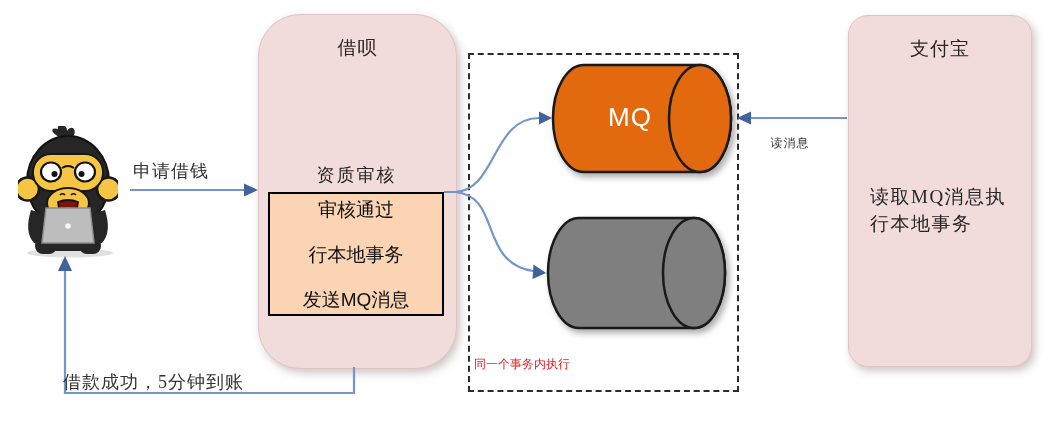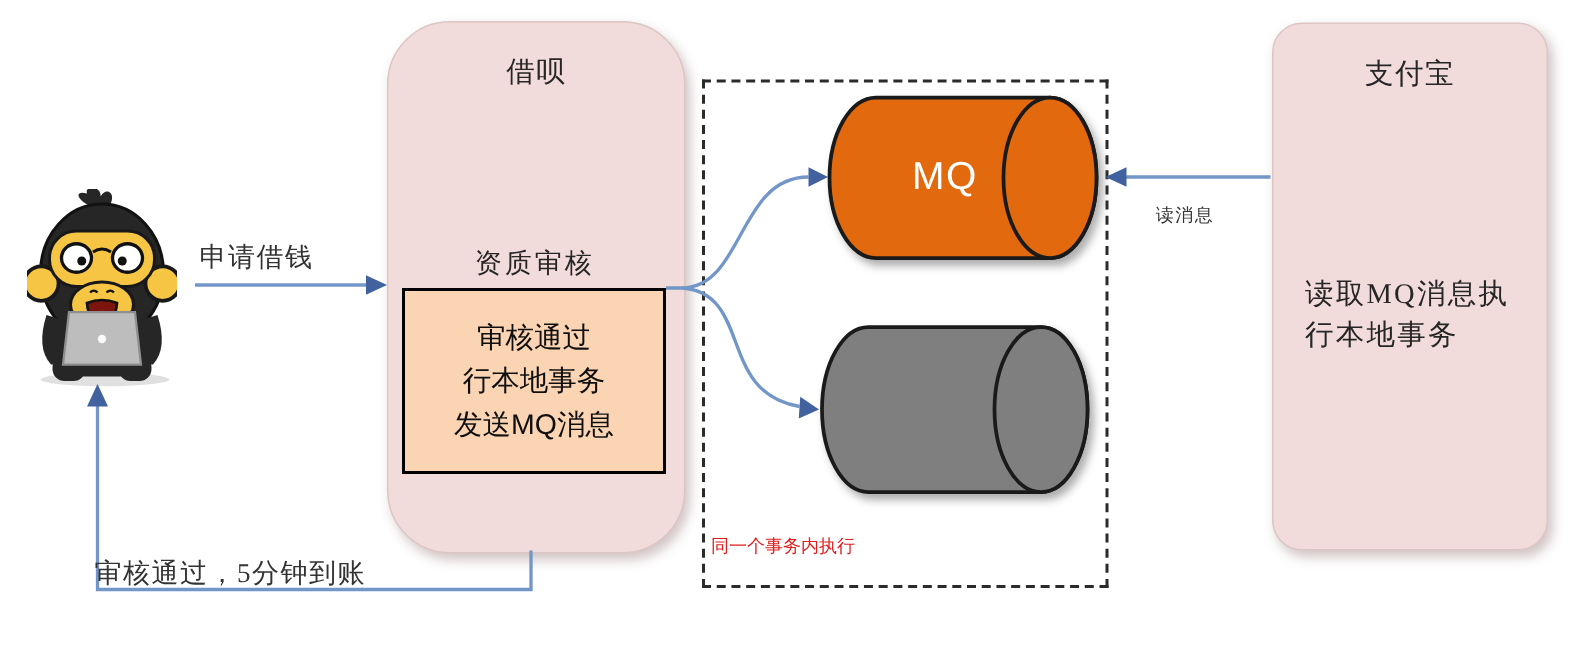--- a/index.html
+++ b/index.html
@@ -24,21 +24,21 @@
   .review-label{
     left:258px;top:163px;width:197px;text-align:center;
     font-size:18px;letter-spacing:2px;z-index:3;
   }
   .step-box{
     left:268px;top:192px;width:172px;height:120px;
     background:var(--step-orange,#fbd4b4);
     border:2px solid #000;
     display:flex;flex-direction:column;align-items:center;justify-content:center;
     font-family:"Liberation Sans",sans-serif;font-size:19px;line-height:29px;
-    color:#0f0f0f;z-index:3;text-align:center;
+    color:#0f0f0f;z-index:3;text-align:center;gap:16px;
   }
   .alipay-desc{
     left:870px;top:183px;width:140px;
     font-size:19px;line-height:27px;letter-spacing:1.5px;z-index:3;color:#262626;
   }
   
   .dashed-box{
     left:468px;top:53px;width:267px;height:335px;
     border:2px dashed #2b2b2b;z-index:1;background:transparent;
   }
@@ -145,15 +145,15 @@
     <g class="cyl-shadow">
       <path class="mysql-fill" d="M694,218 L579,218 A31,55 0 0 0 579,328 L694,328 A31,55 0 0 0 694,218 Z"></path>
       <ellipse class="mysql-fill" cx="694" cy="273" rx="31" ry="55"></ellipse>
     </g>
   </svg>
 
   <div class="abs cyl-label mq-label">MQ</div>
 
   <div class="abs arrow-label apply-label">申请借钱</div>
   <div class="abs arrow-label read-label">读消息</div>
-  <div class="abs arrow-label success-label">审核通过，5分钟到账</div>
+  <div class="abs arrow-label success-label">借款成功，5分钟到账</div>
 
 </div>
 
 </body></html>

